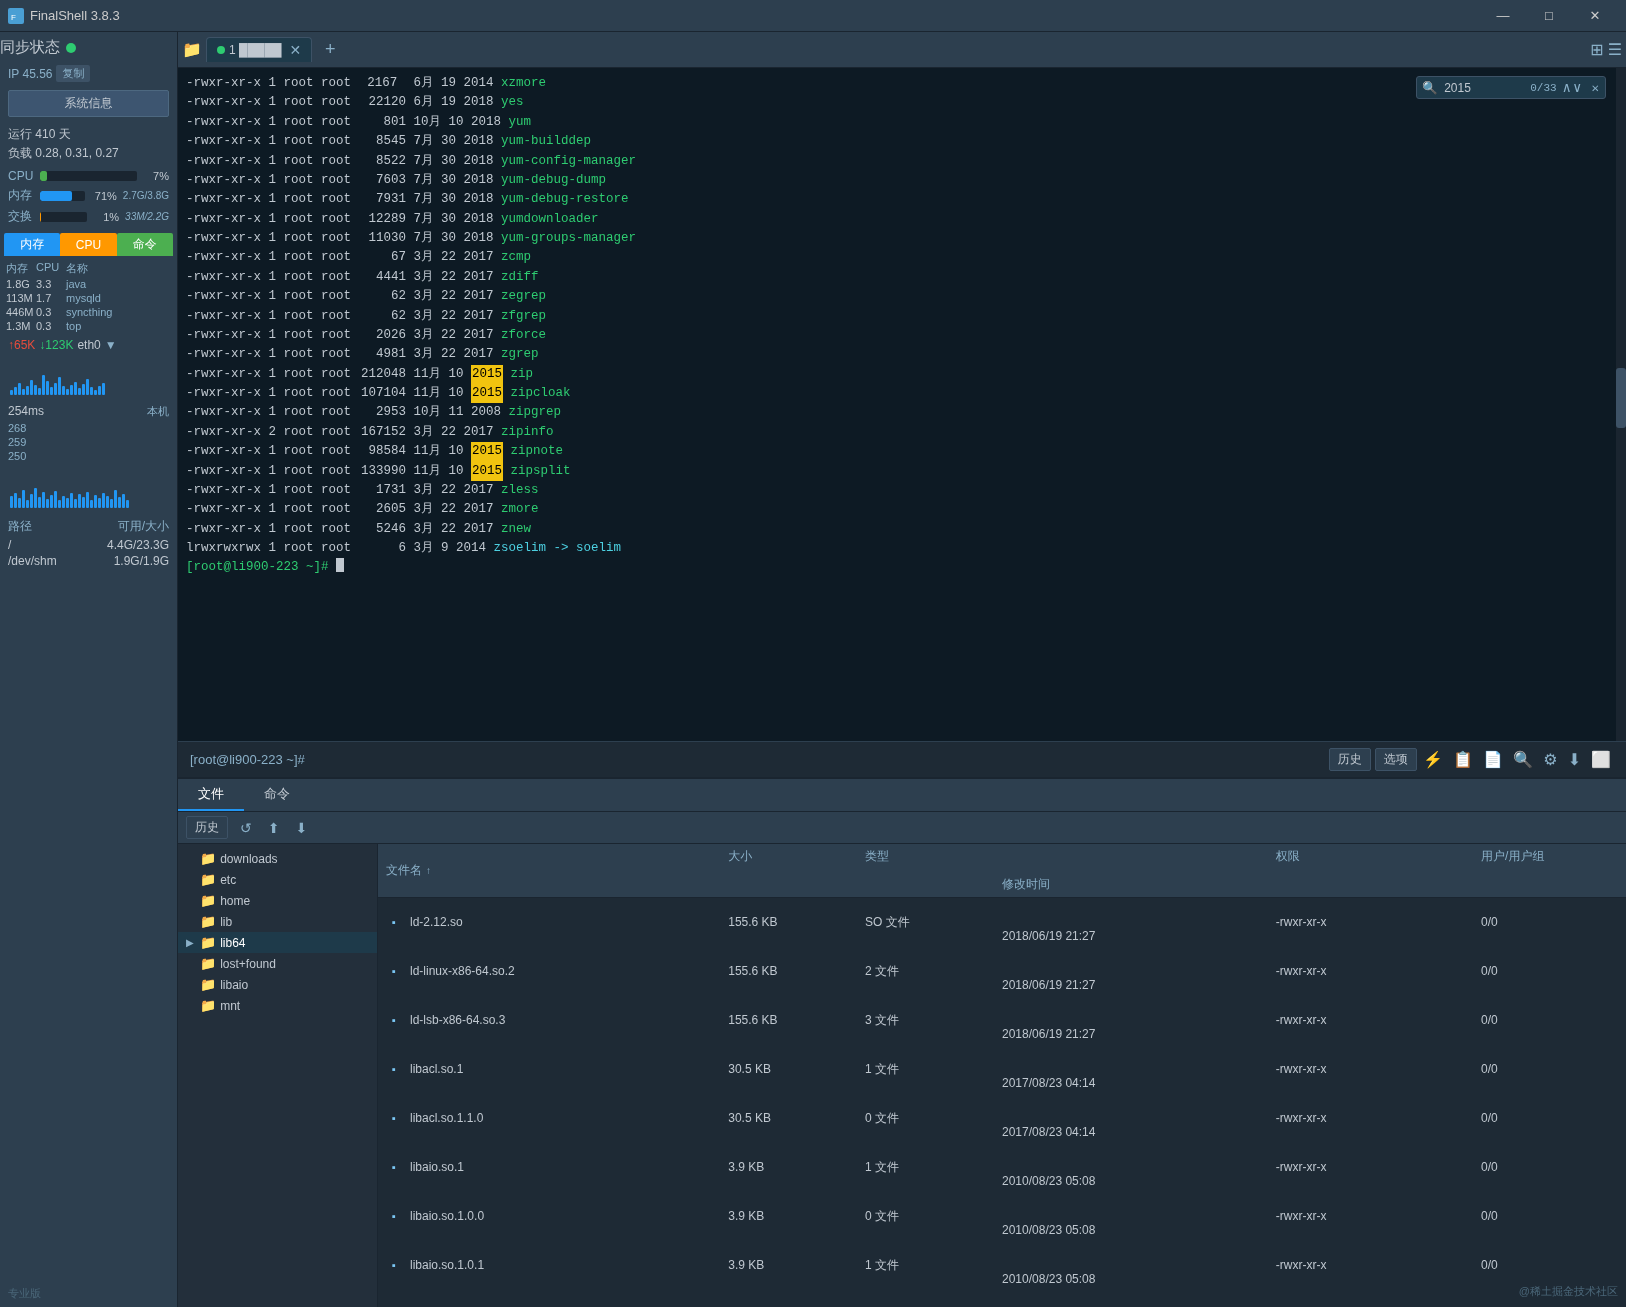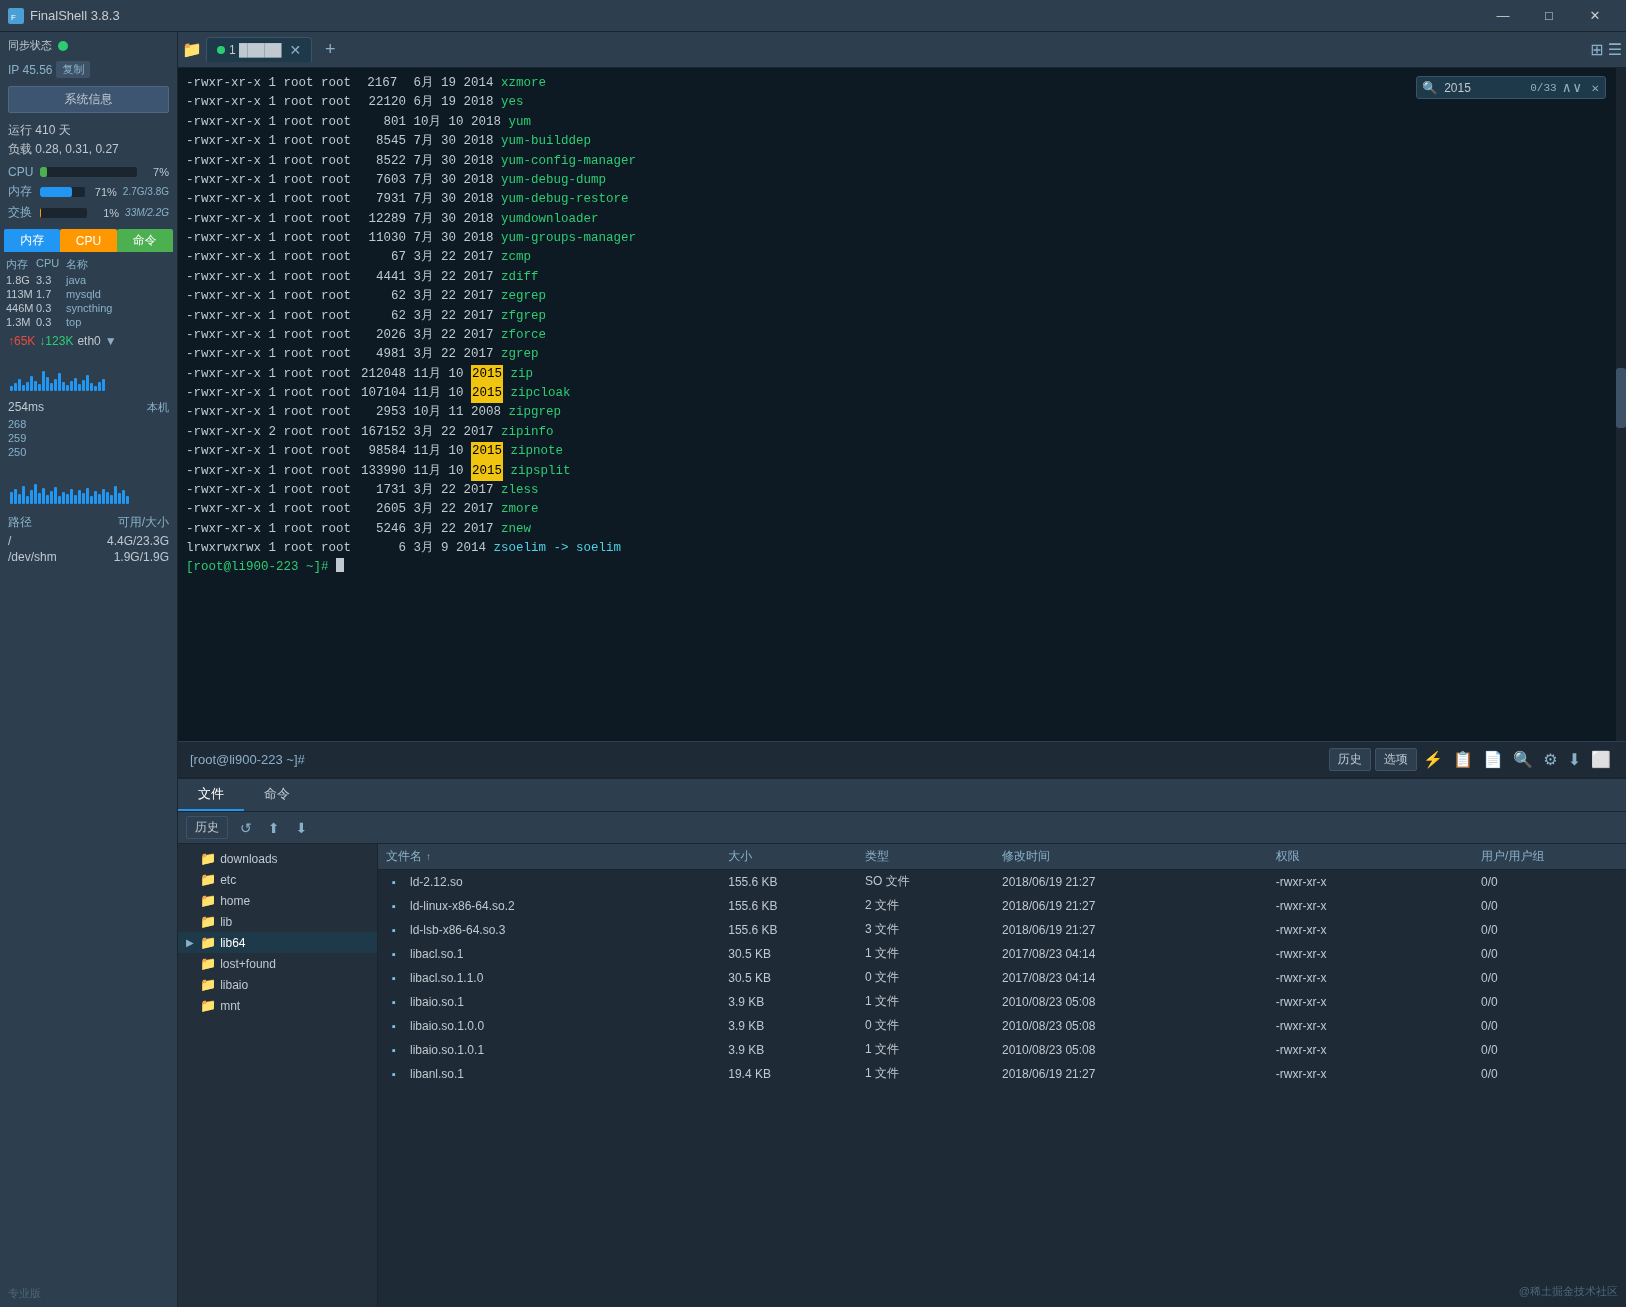--- a/index.html
+++ b/index.html
@@ -27,21 +27,21 @@
     .sidebar {
       width: 178px;
       background: #2d3f4f;
       flex-shrink: 0;
       display: flex;
       flex-direction: column;
       border-right: 1px solid #1a2530;
       font-size: 12px;
       color: #c0c8d0;
     }
-    .sidebar-sync { display: flex; align-items: center; padding: 6px 8px; gap: 6px; font-size: 11px; }
+    .sidebar-sync { display: flex; align-items: center; padding: 6px 0; gap: 6px; font-size: 15px; }
     .sync-dot { width: 10px; height: 10px; background: #2ecc71; border-radius: 50%; }
     .sidebar-ip { display: flex; align-items: center; padding: 2px 8px 4px; gap: 4px; font-size: 12px; color: #8ab0c8; }
     .copy-btn { background: #3d5266; border: none; color: #8ab0c8; padding: 1px 6px; font-size: 11px; cursor: pointer; border-radius: 2px; }
     .sysinfo-btn { margin: 4px 8px; background: #3d5570; border: 1px solid #4d6880; color: #c0c8d0; padding: 4px; font-size: 12px; cursor: pointer; border-radius: 2px; text-align: center; }
     .sidebar-stats { padding: 4px 8px; font-size: 12px; }
     .stat-row { display: flex; justify-content: space-between; padding: 1px 0; }
 
     .progress-row { display: flex; align-items: center; gap: 4px; padding: 2px 0; }
     .progress-label { color: #8ab0c8; font-size: 12px; width: 28px; }
     .progress-bar-wrap { height: 10px; background: #1a2530; border-radius: 2px; flex: 1; overflow: hidden; }
@@ -166,21 +166,21 @@
     .tree-item.active { background: #1e3a4a; color: #fff; }
     .tree-folder-icon { color: #f0c040; font-size: 13px; }
     .tree-expand { color: #8ab0c8; font-size: 10px; width: 10px; }
 
     
     .file-list { flex: 1; overflow-y: auto; font-size: 12px; }
     .file-list-header { display: flex; background: #2d3f4f; border-bottom: 1px solid #1a2530; padding: 4px 8px; color: #8ab0c8; font-size: 12px; position: sticky; top: 0; }
     .file-col-name { flex: 2.5; display: flex; align-items: center; gap: 4px; }
     .file-col-size { flex: 1; }
     .file-col-type { flex: 1; }
-    .file-col-date { flex: 2; }
+    .file-col-date { flex: 2; margin-top: 28px; }
     .file-col-perm { flex: 1.5; }
     .file-col-owner { flex: 1; }
     .file-list-row { display: flex; padding: 3px 8px; align-items: center; color: #c0c8d0; border-bottom: 1px solid #1e2a35; }
     .file-icon { width: 16px; height: 16px; margin-right: 4px; display: flex; align-items: center; justify-content: center; }
     .file-icon-so { color: #7bc8f5; font-size: 11px; }
     .sort-icon { font-size: 10px; }
 
     
     ::-webkit-scrollbar { width: 6px; height: 6px; }
     ::-webkit-scrollbar-track { background: #1a2530; }

